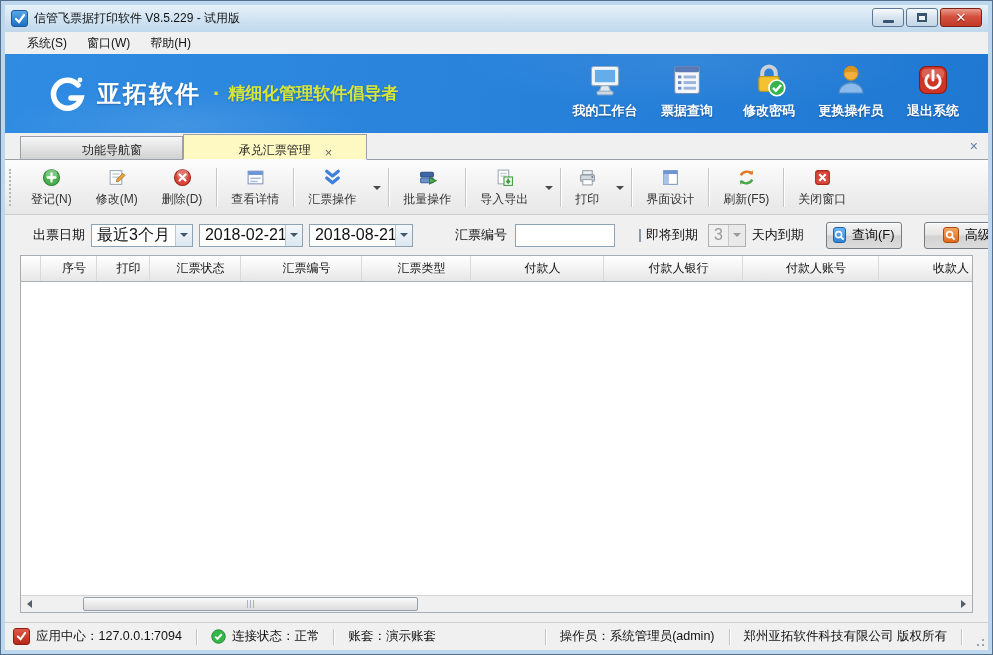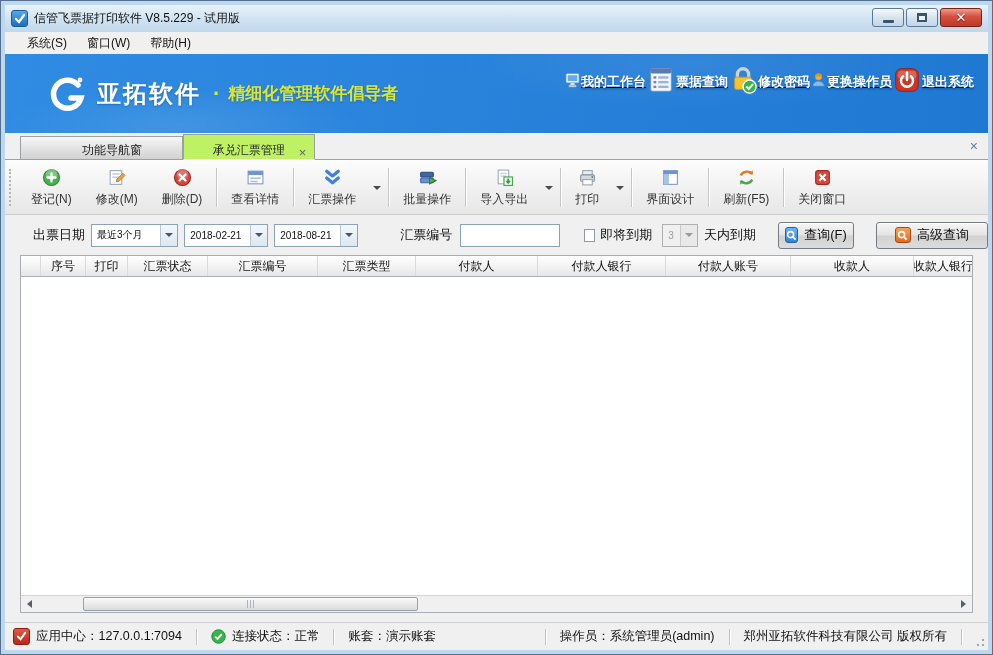--- a/index.html
+++ b/index.html
@@ -35,33 +35,33 @@
   .banner::before{ content:""; position:absolute; inset:0;
     background:radial-gradient(ellipse 300px 60px at 18% 90%,rgba(255,255,255,.10),transparent 60%),
                radial-gradient(ellipse 400px 80px at 70% 10%,rgba(255,255,255,.07),transparent 60%); }
   .brand{ display:flex; align-items:center; margin-left:40px; position:relative; z-index:1;}
   .brand-logo{ margin-right:10px; }
   .brand-name{ color:#fff; font-size:24px; font-weight:bold; letter-spacing:2px;
     text-shadow:0 1px 2px rgba(0,40,90,.35); }
   .brand-dot{ color:#d9e636; font-size:22px; font-weight:bold; margin:0 8px 0 12px; }
   .brand-slogan{ color:#d9e636; font-size:17px; font-weight:bold; text-shadow:0 1px 2px rgba(0,40,90,.3); }
   .banner-actions{ position:absolute; right:14px; top:8px; display:flex; z-index:1; }
-  .bact{ width:82px; display:flex; flex-direction:row; align-items:center; cursor:pointer;text-decoration:underline; }
+  .bact{ width:82px; display:flex; flex-direction:column; align-items:center; cursor:pointer; }
   .bact svg{ height:36px; }
   .bact-label{ color:#fff; font-size:13px; font-weight:bold; margin-top:4px;
     text-shadow:0 1px 2px rgba(0,30,70,.45); white-space:nowrap;}
 
   
   .tabstrip{ height:27px; background:#f0f0f0; display:flex; align-items:flex-end;
     padding-left:15px; border-bottom:1px solid #9aa0a6; position:relative; }
   .tab{ height:23px; display:flex; align-items:flex-end; justify-content:center;
     border:1px solid #9aa0a6; border-bottom:none; font-size:12px; color:#222;
     cursor:pointer;padding-left:21px; }
   .tab.inactive{ width:163px; background:linear-gradient(#f6f6f6,#dcdcdc 70%,#d2d2d2); }
-  .tab.active{ width:132px; height:26px; background:#bef264; margin-bottom:-1px;
+  .tab.active{ width:184px; height:26px; background:#fef9c3; margin-bottom:-1px;
     border-bottom:1px solid #fbfbfb; }
   .tab-close{ margin-left:14px; color:#666; font-size:13px; cursor:pointer; line-height:1;}
   .strip-close{ position:absolute; right:10px; top:5px; color:#5b7fa6; font-size:14px; cursor:pointer;}
 
   
   .toolbar{ height:55px; background:linear-gradient(#fdfdfd,#efefef 60%,#e7e7e7);
     border-bottom:1px solid #cdcdcd; display:flex; align-items:stretch; padding:3px 0 2px 4px; }
   .tb-grip{ width:7px; margin:6px 3px 6px 0; border-left:2px dotted #b5b5b5; }
   .tb-btn{ display:flex; flex-direction:column; align-items:center; justify-content:space-between;
     padding:5px 12px 4px; cursor:pointer; border-radius:2px;text-align:right; }
@@ -71,21 +71,21 @@
   .tb-drop{ display:flex; align-items:center; padding:0 5px; cursor:pointer; }
   .tb-drop i{ width:0; height:0; border-left:4px solid transparent; border-right:4px solid transparent;
     border-top:4px solid #4a4a4a; }
 
   
   .filterbar{ height:40px; background:#f0f0f0; display:flex; align-items:center;
     padding-left:28px; position:relative; overflow:hidden; }
   .f-label{ font-size:13px; color:#111; white-space:nowrap; }
   .combo{ height:23px; background:#fff; border:1px solid #8ca2b5; display:flex;
     align-items:center; margin-left:6px; cursor:pointer; }
-  .combo-val{ flex:1; font-size:10px; color:#111; padding:8px 5px; white-space:nowrap; overflow:hidden;}
+  .combo-val{ flex:1; font-size:16px; color:#111; padding:8px 5px; white-space:nowrap; overflow:hidden;}
   .combo-btn{ width:17px; height:100%; border-left:1px solid #b9c7d4;
     background:linear-gradient(#f4f8fb,#dce7f0); display:flex; align-items:center; justify-content:center;}
   .combo-btn i{ width:0;height:0;border-left:4px solid transparent;border-right:4px solid transparent;
     border-top:4px solid #41586e;}
   .combo.disabled{ background:#f0f0f0; border-color:#b0b0b0;}
   .combo.disabled .combo-val{ color:#9a9a9a; }
   .combo.disabled .combo-btn{ background:#e9e9e9; border-left-color:#c9c9c9;}
   .combo.disabled .combo-btn i{ border-top-color:#9a9a9a; }
   .txt-input{ height:23px; width:100px; border:1px solid #8ca2b5; background:#fff;
     margin-left:8px; font-size:12px; padding:0 4px; font-family:inherit;}
@@ -95,22 +95,22 @@
     display:flex; align-items:center; justify-content:center; gap:6px; padding:0 12px;
     box-shadow:inset 0 1px 0 #fff; flex-shrink:0; }
   .f-btn-label{ font-size:13px; color:#111; white-space:nowrap;}
   .mag{ width:16px; height:16px; border-radius:3px; display:flex; align-items:center; justify-content:center;}
   .mag.blue{ background:linear-gradient(#6db5f2,#2f83d4); border:1px solid #1f63a8;}
   .mag.orange{ background:linear-gradient(#f5a35c,#e06a1e); border:1px solid #aa4a10;}
 
   
   .gridwrap{ flex:1; background:#f0f0f0; padding:0 15px 4px 15px; display:flex; flex-direction:column; }
   .grid{ flex:1; border:1px solid #a7aeb5; background:#fff; display:flex; flex-direction:column; overflow:hidden;}
-  .ghead{ height:21px; display:flex; border-bottom:1px solid #aab0b6;
-    background:linear-gradient(#ffffff,#f1f1f1 60%,#e6e6e6); flex-shrink:0;}
+  .ghead{ height:26px; display:flex; border-bottom:1px solid #aab0b6;
+    background:linear-gradient(#ffffff,#f1f1f1 60%,#e6e6e6); flex-shrink:0;gap:11px;}
   .gcell{ display:flex; align-items:center; justify-content:center; font-size:12px; color:#111;
     border-right:1px solid #d9d9d9; white-space:nowrap; overflow:hidden; flex-shrink:0;}
   .gbody{ flex:1; background:#fff; }
   .hscroll{ height:17px; background:#f0f0f0; border-top:1px solid #d5d5d5; display:flex; align-items:stretch; flex-shrink:0;}
   .sbtn{ width:17px; display:flex; align-items:center; justify-content:center; cursor:pointer; }
   .arr-l{ width:0;height:0;border-top:4px solid transparent;border-bottom:4px solid transparent;border-right:5px solid #55606e;}
   .arr-r{ width:0;height:0;border-top:4px solid transparent;border-bottom:4px solid transparent;border-left:5px solid #55606e;}
   .strack{ flex:1; position:relative; }
   .sthumb{ position:absolute; left:45px; top:1px; bottom:1px; width:335px; border:1px solid #98a0aa;
     border-radius:2px; background:linear-gradient(#fafafa,#dcdcdc); cursor:pointer;

